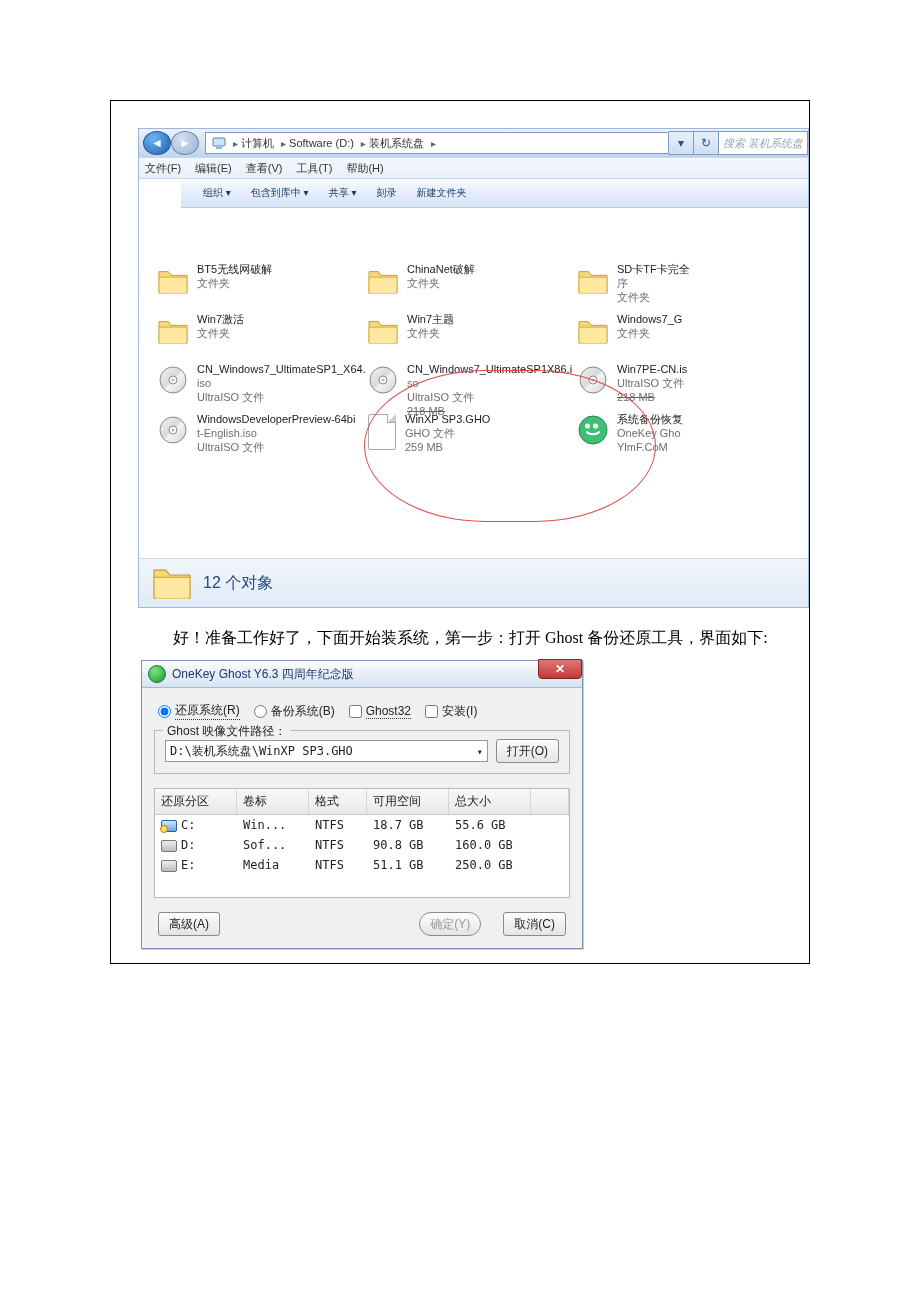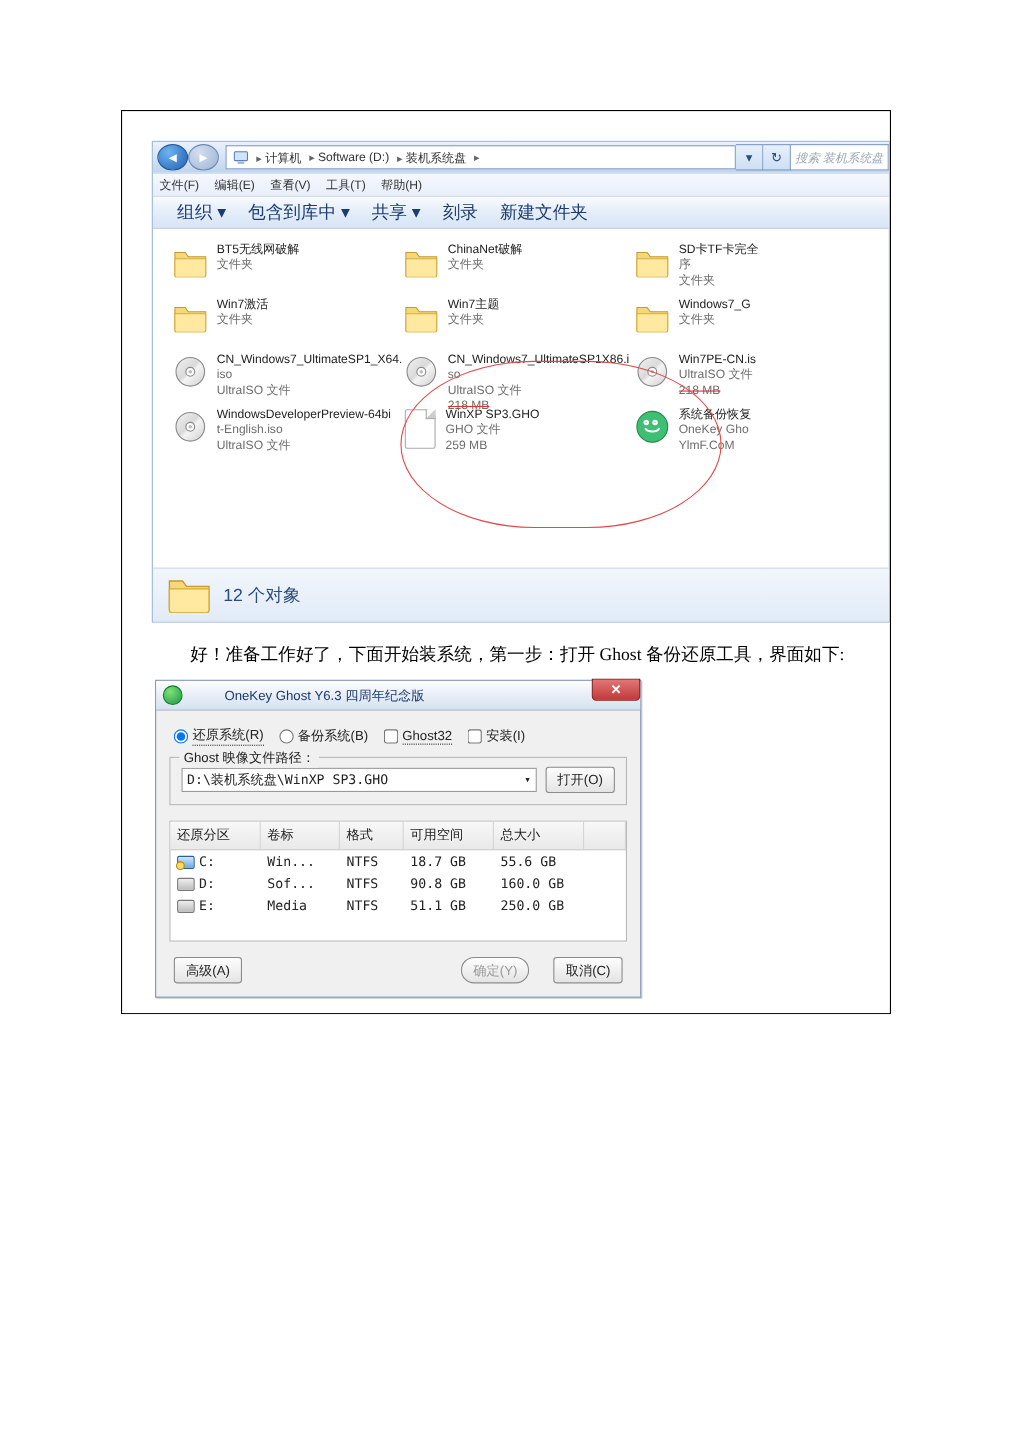--- a/index.html
+++ b/index.html
@@ -14,24 +14,24 @@
   .nav-btn.fwd { background:radial-gradient(circle at 35% 30%,#d4def0,#9db5d4); border-color:#6c88b0; }
   .addr { margin-left:6px; height:20px; background:#fff; border:1px solid #7d99c4; flex:1; display:flex; align-items:center; padding:0 6px; font-size:11px; color:#333; gap:4px; }
   .crumb { color:#333; }
   .crumb .arrow { color:#666; margin:0 3px; font-size:10px; }
   .go-refresh { display:flex; margin-left:0; }
   .go-refresh div { width:24px; height:22px; background:linear-gradient(#e7f0fb,#cddff4); border:1px solid #7d99c4; border-left:none; display:flex; align-items:center; justify-content:center; color:#2a4f85; font-size:12px; }
   .search-box { margin:0 0 0 0; height:22px; width:84px; background:#fff; border:1px solid #7d99c4; border-left:none; display:flex; align-items:center; font-style:italic; color:#9aa7b8; font-size:11px; padding-left:4px; overflow:hidden; }
 
   .menubar { height:20px; background:linear-gradient(#f5f8fd,#e8eff9); border-top:1px solid #c9d7eb; border-bottom:1px solid #c9d7eb; display:flex; align-items:center; padding-left:6px; font-size:11px; color:#333; gap:14px; }
 
-  .toolbar { height:28px; background:linear-gradient(#f9fbfe,#e6eef9 45%,#d7e5f5); border-bottom:1px solid #b5c9e3; display:flex; align-items:center; padding-left:22px; font-size:16px; color:#1b3c6e; gap:20px; }
+  .toolbar { height:28px; background:linear-gradient(#f9fbfe,#e6eef9 45%,#d7e5f5); border-bottom:1px solid #b5c9e3; display:flex; align-items:center; padding-left:22px; font-size:10px; color:#1b3c6e; gap:20px;margin-left:42px; }
   .toolbar .tb-item { display:flex; align-items:center; gap:3px; }
 
-  .files-area { min-height:290px; padding:10px 2px 8px 16px; position:relative; }
+  .files-area { min-height:290px; padding:10px 2px 8px 16px; position:relative;margin-top:42px; }
   .file-grid { display:grid; grid-template-columns: 210px 210px 130px; gap-row:6px; }
   .file-item { display:flex; align-items:flex-start; gap:6px; height:48px; padding-top:2px; }
   .icon { width:36px; height:36px; flex-shrink:0; display:flex; align-items:center; justify-content:center; }
   .icon.folder svg { width:34px; height:28px; }
   .icon.disc svg { width:30px; height:30px; }
   .icon.file { width:34px; height:40px; }
   .icon.file .doc { width:26px; height:34px; border:1px solid #aaa; border-radius:2px 6px 2px 2px; background:#fff; position:relative; }
   .icon.file .doc::before{ content:""; position:absolute; right:-1px; top:-1px; width:8px; height:8px; background:linear-gradient(135deg,#fff 48%,#ccc 52%); border-left:1px solid #aaa; border-bottom:1px solid #aaa;}
   .icon.onekey svg { width:32px; height:32px; }
   .f-text { font-size:11px; line-height:14px; color:#222; overflow:hidden; }
@@ -45,21 +45,21 @@
   .statusbar .big-folder svg { width:42px; height:36px; }
 
   
   .para { margin:18px 0 10px 0; padding:0 30px 0 0; font-family:"SimSun",serif; font-size:16px; line-height:24px; text-align:justify; }
   .para.indent { text-indent:2em; margin-left:0; }
 
   
   .ghost-dlg { width:440px; margin:6px 0 14px 30px; border:1px solid #7c93b5; background:#f0f0f0; font-family:Tahoma,"SimSun",sans-serif; font-size:12px; color:#222; box-shadow:1px 1px 0 #ccc; }
   .dlg-title { height:26px; background:linear-gradient(#fdfefe,#e8eef7 50%,#d6e2f1); border-bottom:1px solid #aab9cf; display:flex; align-items:center; padding:0 6px; position:relative; }
   .dlg-title .g-icon { width:16px; height:16px; border-radius:50%; background:radial-gradient(circle at 35% 30%,#7fe07a,#1a9a3f); margin-right:6px; border:1px solid #0d7a2d; }
-  .dlg-title .txt { font-size:12px; color:#1a3a6a;margin-left:32px; }
+  .dlg-title .txt { font-size:12px; color:#1a3a6a; }
   .dlg-close { position:absolute; right:0; top:-2px; width:42px; height:18px; background:linear-gradient(#e07676,#c23a3a); border:1px solid #8b1f1f; border-radius:0 0 4px 4px; color:#fff; display:flex; align-items:center; justify-content:center; font-weight:bold; font-size:12px; }
 
   .dlg-body { padding:14px 12px 12px 12px; }
   .dlg-row1 { display:flex; align-items:center; gap:14px; margin-bottom:10px; padding-left:4px; }
   .radio,.checkbox { display:inline-flex; align-items:center; gap:4px; font-size:12px; }
   .radio input,.checkbox input { margin:0; }
   .dotted-under { border-bottom:1px dotted #333; }
 
   .fieldset { border:1px solid #b8b8b8; padding:8px 10px 10px 10px; margin-bottom:14px; position:relative; }
   .fieldset .legend { position:absolute; top:-8px; left:8px; background:#f0f0f0; padding:0 4px; font-size:12px; }

